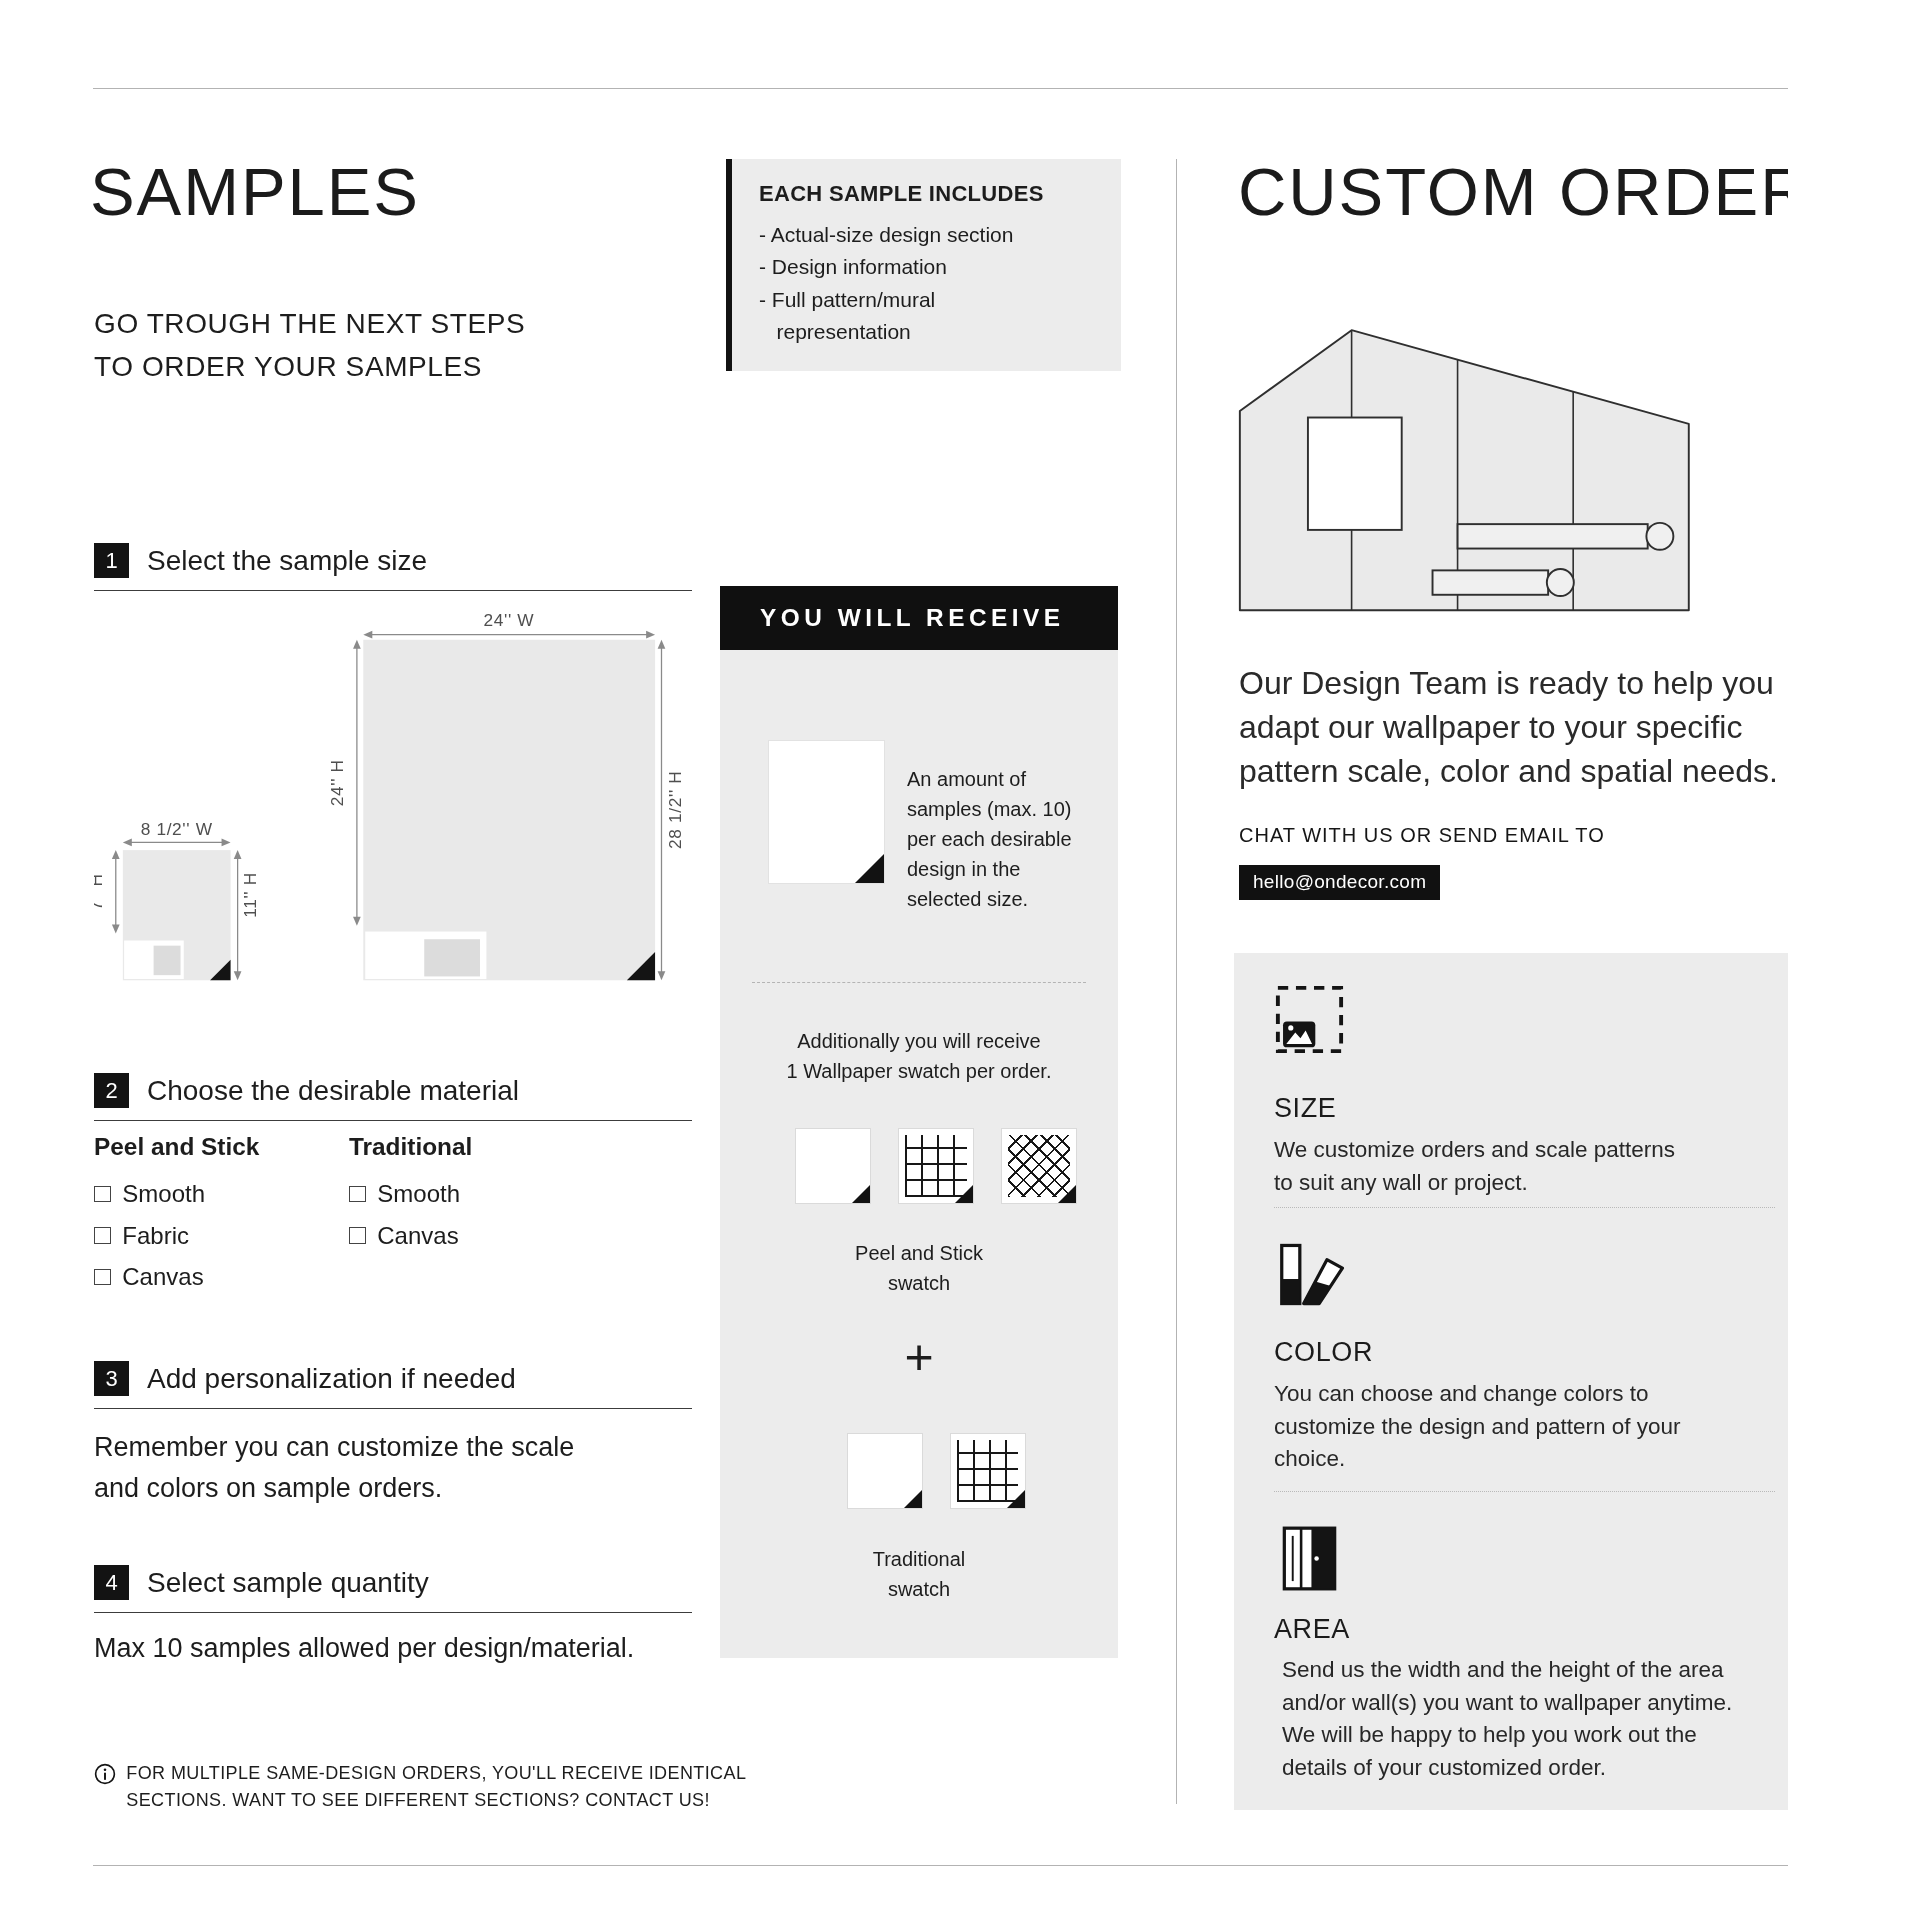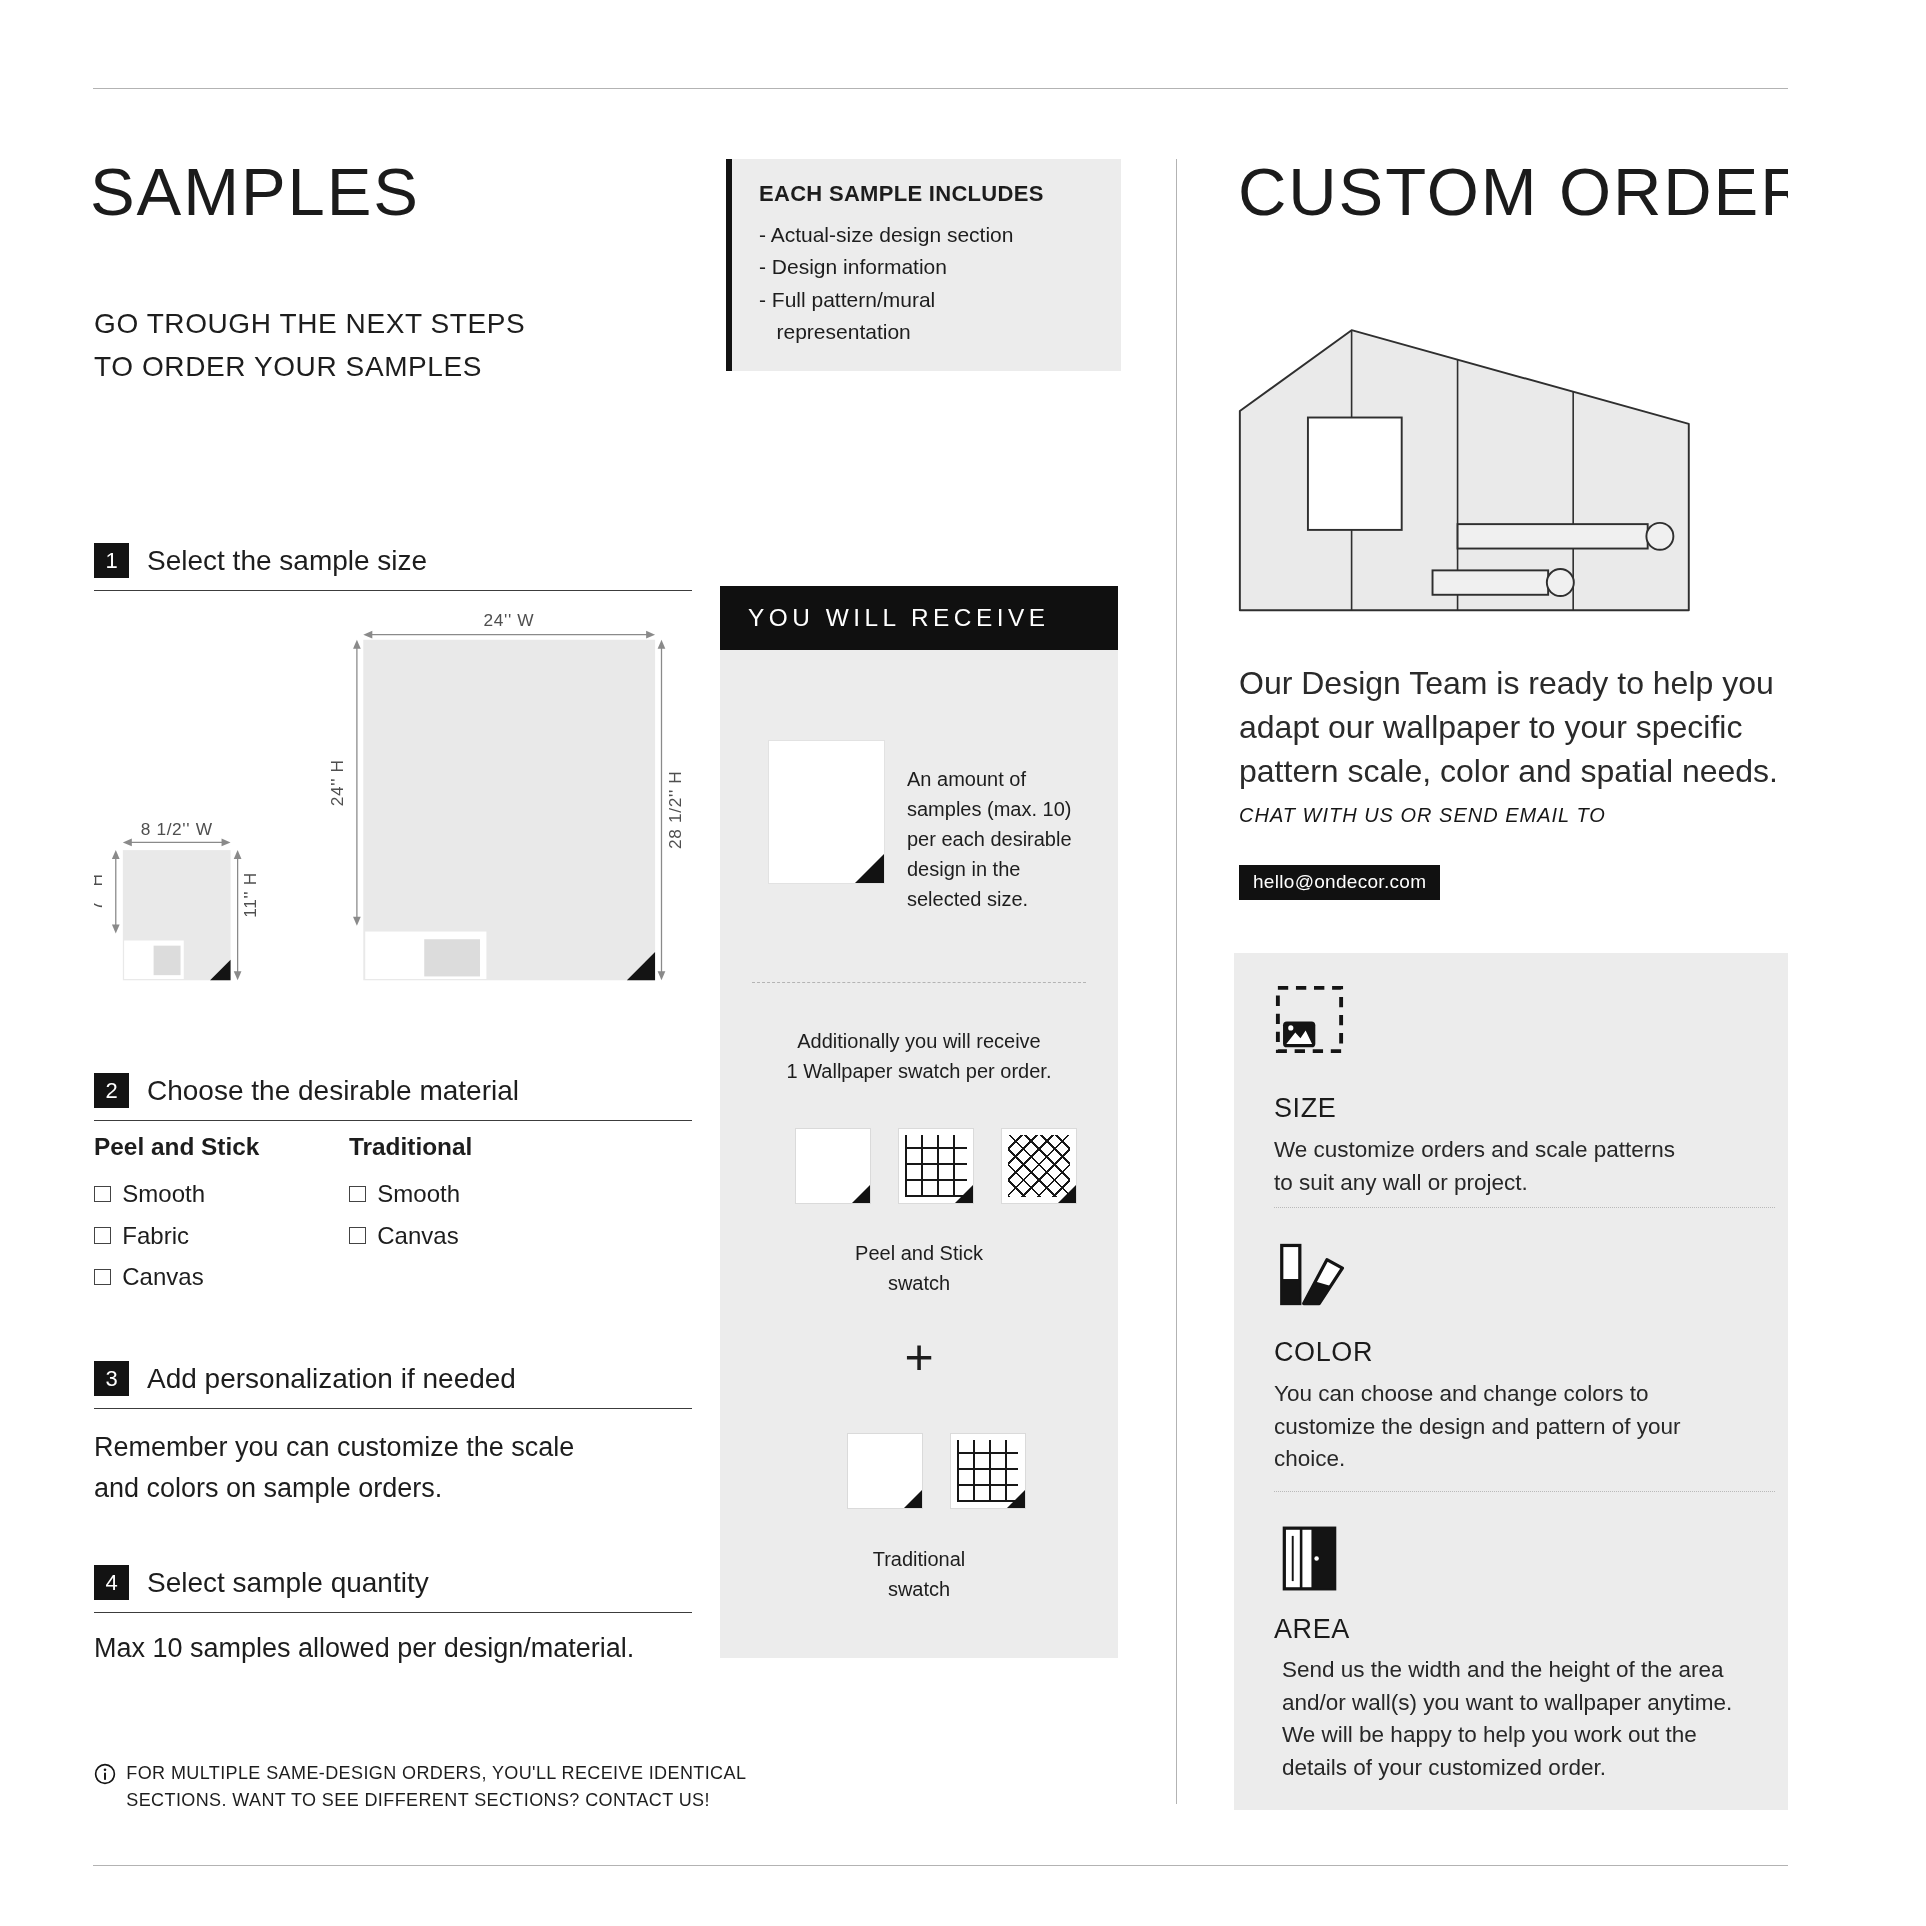--- a/index.html
+++ b/index.html
@@ -21,21 +21,21 @@
     display:flex;align-items:center;justify-content:center;}
   .step-label{font-size:28px;}
   .dim{font-size:27px;fill:#4f4f4f;letter-spacing:1px;}
   .mat-title{font-size:24.4px;font-weight:bold;margin-bottom:19px;}
   .opt{display:flex;align-items:center;font-size:24px;margin-bottom:13.5px;}
   .cb{width:16.7px;height:16.7px;border:1.6px solid #444;margin-right:11.6px;flex:0 0 16.7px;background:#fff;}
   .body-text{font-size:27px;line-height:1.5;}
   .note{font-size:18px;letter-spacing:0.4px;line-height:1.5;}
   .note-row{display:flex;gap:10.3px;align-items:flex-start;}
   .mid-header{position:absolute;background:#101010;color:#ffffff;display:flex;align-items:center;
-    padding-left:28px;font-size:24.4px;letter-spacing:4.5px;}
+    padding-left:40px;font-size:24.4px;letter-spacing:4.5px;font-weight:bold;}
   .mid-panel{position:absolute;background:#ececec;padding-left:17px;}
   .page-icon{position:absolute;background:#ffffff;border:0.6px solid #e2e2e2;}
   .fold{position:absolute;right:0;bottom:0;width:0;height:0;}
   .fold-46{border-bottom:29.5px solid #121212;border-left:29.5px solid transparent;}
   .fold-28{border-bottom:18px solid #121212;border-left:18px solid transparent;}
   .mid-text{font-size:20px;line-height:1.5;}
   .dashed{position:absolute;border-top:1.3px dashed #b4b4b4;}
   .center-text{text-align:center;width:100%;}
   .swatch-row{position:absolute;width:100%;display:flex;justify-content:center;gap:27px;}
   .swatch{position:relative;width:76px;height:76px;background:#ffffff;border:1.3px solid #dadada;}
@@ -239,21 +239,21 @@
     <rect x="345" y="316" width="296" height="38" fill="#f0f0f0" stroke="#2f2f2f" stroke-width="3"></rect>
     <circle cx="660" cy="335" r="21" fill="#f0f0f0" stroke="#2f2f2f" stroke-width="3"></circle>
     <rect x="306" y="388" width="180" height="38" fill="#f0f0f0" stroke="#2f2f2f" stroke-width="3"></rect>
     <circle cx="505" cy="407" r="21" fill="#f0f0f0" stroke="#2f2f2f" stroke-width="3"></circle>
   </svg>
 
   <div class="abs right-intro pre" style="left:1239px;top:661px;width:616px;">Our Design Team is ready to help you
 adapt our wallpaper to your specific
 pattern scale, color and spatial needs.</div>
 
-  <div class="abs chat-label" style="left:1239px;top:804px;font-style:italic;">CHAT WITH US OR SEND EMAIL TO</div>
+  <div class="abs chat-label" style="left:1239px;top:824px;">CHAT WITH US OR SEND EMAIL TO</div>
   <div class="abs" style="left:1239px;top:865px;">
     <span class="email-badge">hello@ondecor.com</span>
   </div>
 
   <div class="right-panel" style="left:1234px;top:953px;width:583px;height:857px;">
 
     <svg class="abs" style="left:40px;top:31px;" width="71" height="71" viewBox="0 0 110 110">
       <rect x="6" y="6" width="98" height="98" fill="none" stroke="#141414" stroke-width="6" stroke-dasharray="16 12"></rect>
       <rect x="14" y="58" width="50" height="40" rx="6" fill="#141414"></rect>
       <polygon points="19,93 33,75 41,84 49,72 59,93" fill="#ffffff"></polygon>

